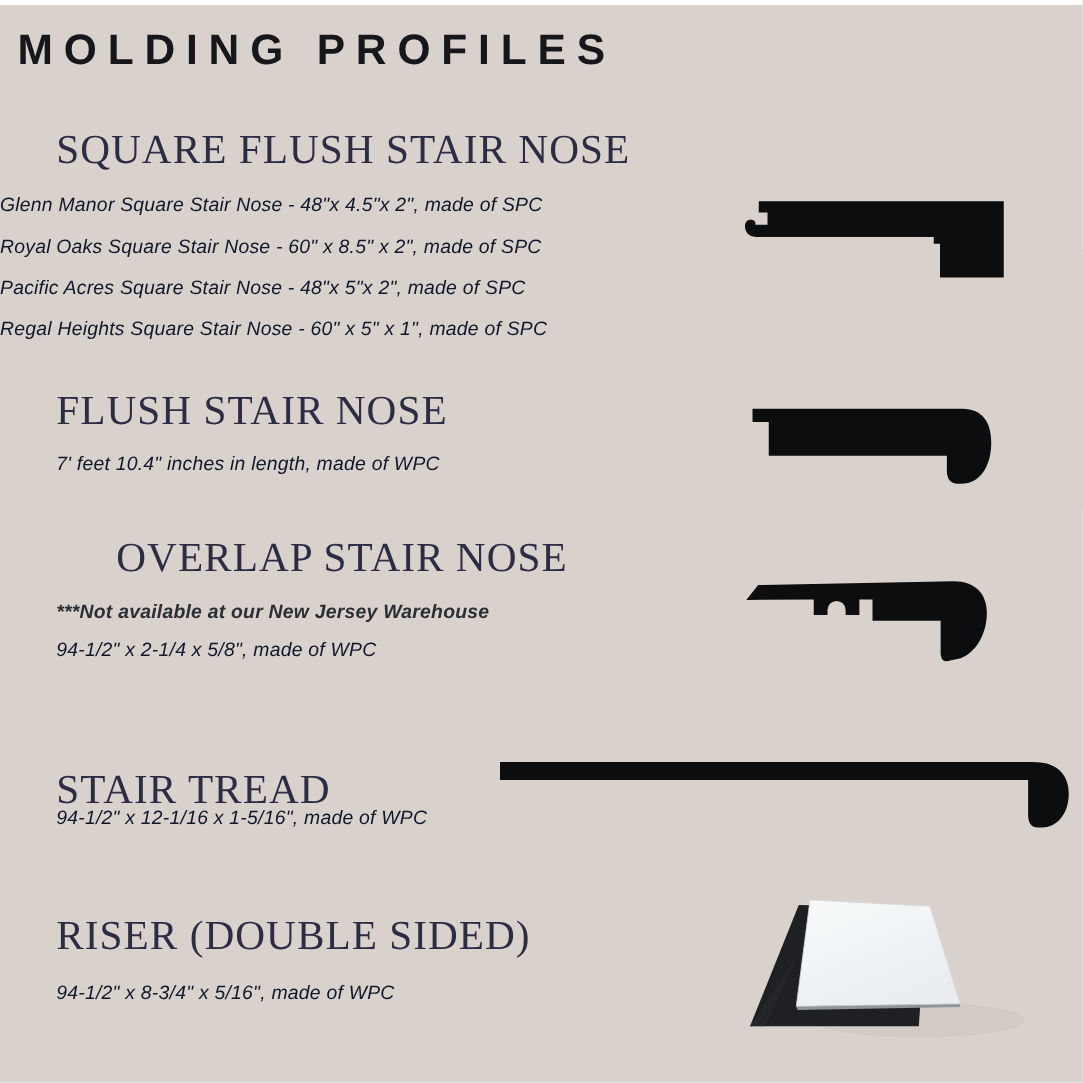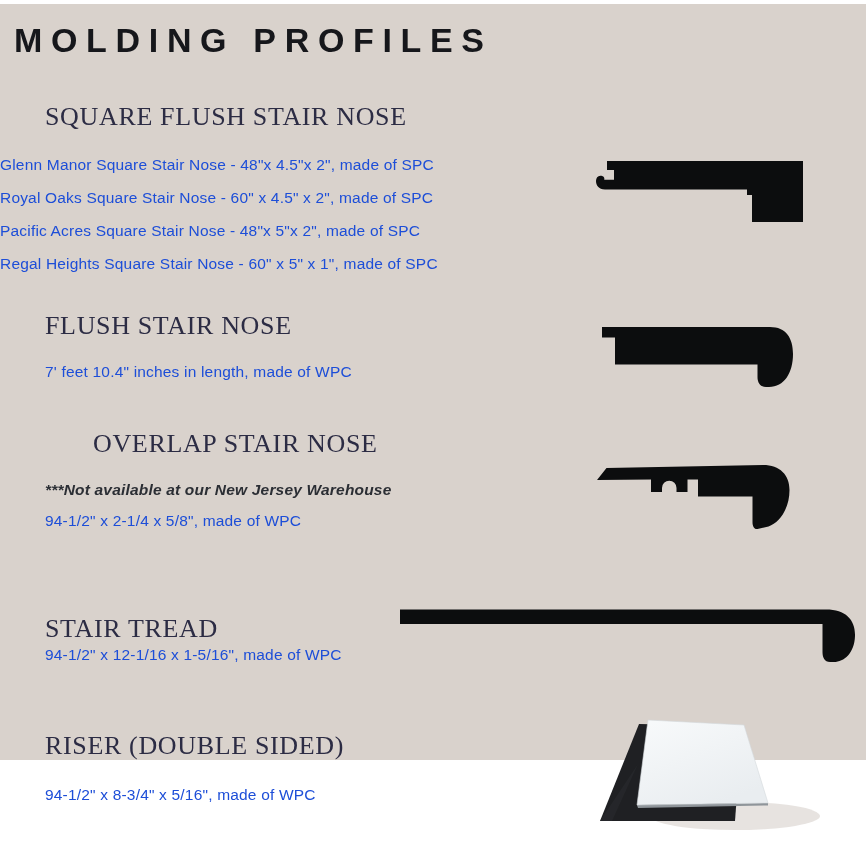--- a/index.html
+++ b/index.html
@@ -1,33 +1,33 @@
 <!DOCTYPE html>
 <html><head>
 <meta charset="utf-8">
 <style>
   html,body{margin:0;padding:0;}
   body{width:866px;height:866px;background:#ffffff;overflow:hidden;
        font-family:"Liberation Sans",sans-serif;}
-  .canvas{position:absolute;left:0;top:4px;width:866px;height:756px;background:#d9d2cc;}
+  .canvas{position:absolute;left:0;top:4px;width:866px;height:862px;background:#d9d2cc;}
   .abs{position:absolute;}
 
   .page-title{left:14px;top:17px;font-size:34px;font-weight:700;
       letter-spacing:0.255em;color:#16171b;white-space:nowrap;}
 
-  .section-heading{font-family:"Liberation Serif",serif;font-size:26px;
+  .section-heading{font-family:"Liberation Serif",serif;font-size:33px;
       font-weight:400;letter-spacing:0.025em;color:#2c2c44;white-space:nowrap;left:45px;}
   .h-s1{top:98px;}
   .h-s2{top:307px;}
   .h-s3{top:425px;margin-left:48px;}
   .h-s4{top:610px;}
   .h-s5{top:727px;}
 
-  .body-line{font-size:15.5px;color:#1d4ed8;letter-spacing:0.012em;
-      line-height:33px;white-space:nowrap;left:45px;}
+  .body-line{font-size:15.5px;color:#0f172a;letter-spacing:0.012em;
+      line-height:33px;white-space:nowrap;left:45px;font-style:italic;}
   .lines-s1{top:144px;}
   .line-s2{top:351px;}
   .note-s3{top:469px;font-weight:700;font-style:italic;color:#2b2e34;}
   .line-s3{top:500px;}
   .line-s4{top:634px;}
   .line-s5{top:774px;}
 
   .profile-svg{position:absolute;display:block;}
   .svg-s1{left:588px;top:147px;}
   .svg-s2{left:592px;top:315px;}
@@ -39,21 +39,21 @@
 </head>
 <body>
 
 <div class="canvas">
 
   <div class="abs page-title">MOLDING PROFILES</div>
 
   <div class="abs section-heading h-s1">SQUARE FLUSH STAIR NOSE</div>
   <div class="abs lines-s1">
     <div class="body-line">Glenn Manor Square Stair Nose - 48"x 4.5"x 2", made of SPC</div>
-    <div class="body-line">Royal Oaks Square Stair Nose - 60" x 4.5" x 2", made of SPC</div>
+    <div class="body-line">Royal Oaks Square Stair Nose - 60" x 8.5" x 2", made of SPC</div>
     <div class="body-line">Pacific Acres Square Stair Nose - 48"x 5"x 2", made of SPC</div>
     <div class="body-line">Regal Heights Square Stair Nose - 60" x 5" x 1", made of SPC</div>
   </div>
   <svg class="profile-svg svg-s1" width="222" height="78" viewBox="588 147 222 78">
     <path class="ink" d="M607,157 L803,157 L803,218 L752,218 L752,191 L747,191 L747,185.5
       L616,185.5 L605,185.5
       C598.5,185.5 596,181 596,177
       C596,173.5 598,171.2 601.5,171.8
       C603.8,172.2 604.8,174 604.2,175.8
       L614,175.8 L614,166 L607,166 Z"></path>

